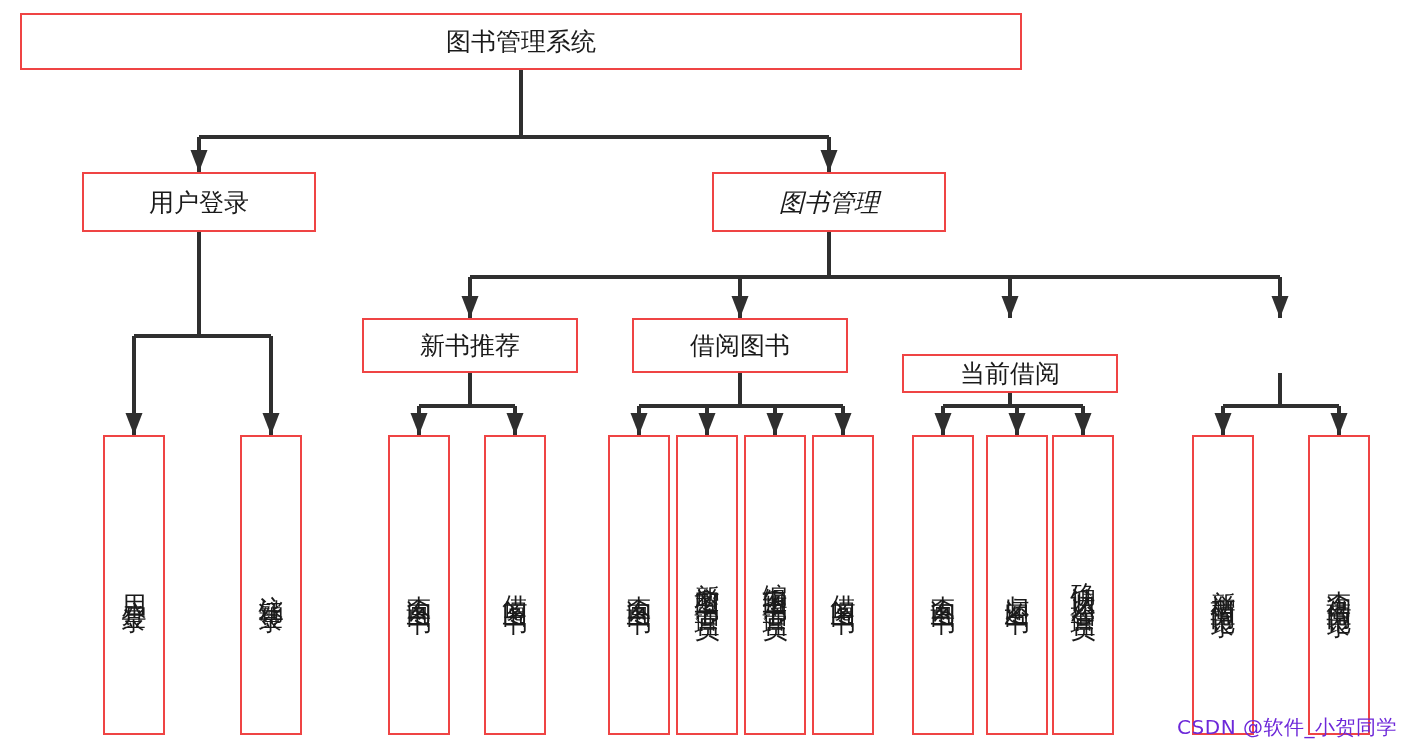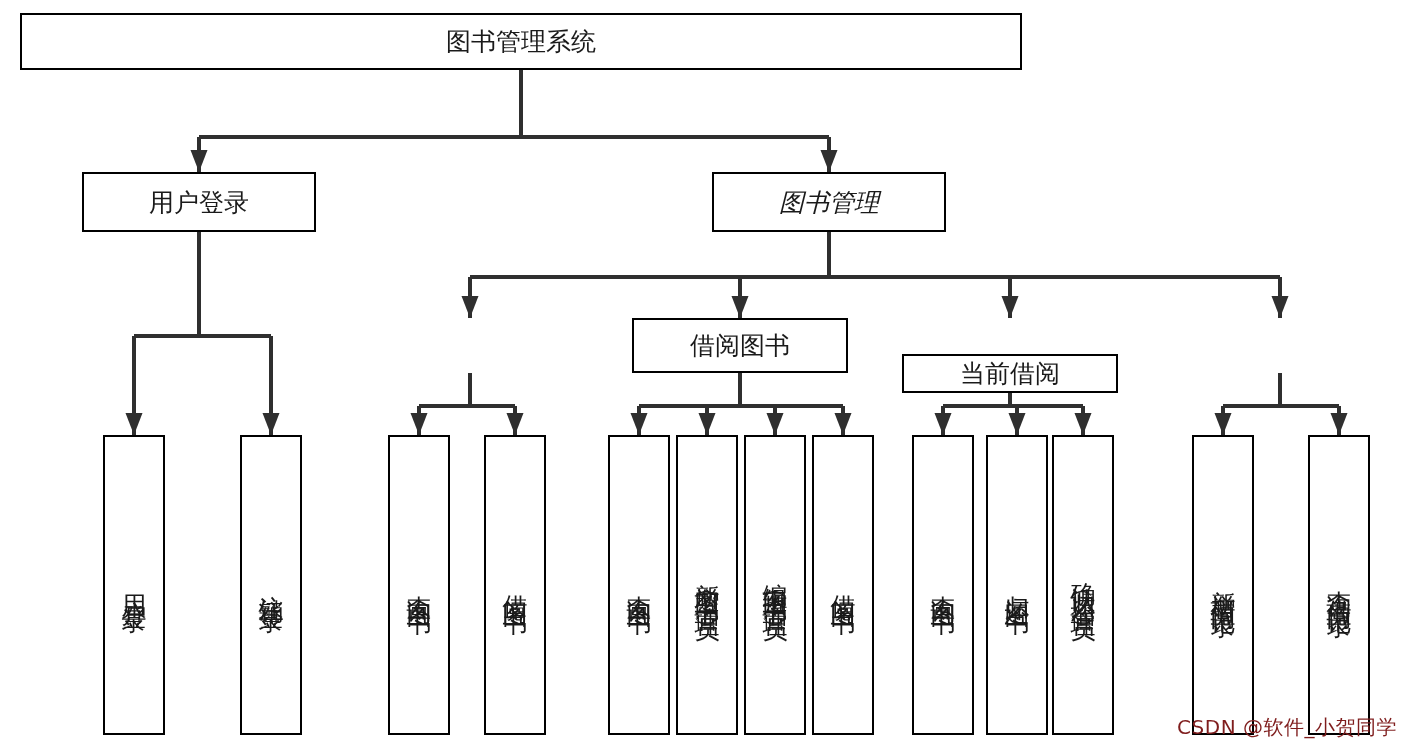--- a/index.html
+++ b/index.html
@@ -23,21 +23,21 @@
     left: 0;
     top: 0;
     width: 1405px;
     height: 747px;
     pointer-events: none;
   }
   .node {
     position: absolute;
     box-sizing: border-box;
     background: #ffffff;
-    border: 2px solid #000000;
+    border: 2px solid #ef4444;
     display: flex;
     align-items: center;
     justify-content: center;
     z-index: 2;
   }
   .node .label {
     color: #1a1a1a;
     line-height: 1.08;
     white-space: nowrap;
     text-align: center;
@@ -55,21 +55,21 @@
     font-size: 25px;
     letter-spacing: 5px;
     white-space: nowrap;
     line-height: 1;
   }
   #watermark {
     position: absolute;
     right: 8px;
     bottom: 6px;
     font-size: 20px;
-    color: #7f1d1d;
+    color: #6d28d9;
     letter-spacing: 0.5px;
     z-index: 5;
     white-space: nowrap;
     font-family: "DejaVu Sans", "Liberation Sans", sans-serif;
   }
 </style>
 </head>
 <body>
 
 <div id="diagram-root">
@@ -133,20 +133,23 @@
     <span class="label">图书管理系统</span>
   </div>
 
   <div class="node horizontal" style="left:82px; top:172px; width:234px; height:60px;">
     <span class="label">用户登录</span>
   </div>
   <div class="node horizontal" style="left:712px; top:172px; width:234px; height:60px;font-style:italic;">
     <span class="label">图书管理</span>
   </div>
 
+  <div class="node horizontal" style="left:362px; top:318px; width:216px; height:55px;">
+    <span class="label">新书推荐</span>
+  </div>
   <div class="node horizontal" style="left:632px; top:318px; width:216px; height:55px;">
     <span class="label">借阅图书</span>
   </div>
   <div class="node horizontal" style="left:902px; top:318px; width:216px; height:39px;margin-top:36px;">
     <span class="label">当前借阅</span>
   </div>
 
   <div class="node vertical" style="left:103px; top:435px; width:62px; height:300px;">
     <span class="label">用户登录</span>
   </div>

